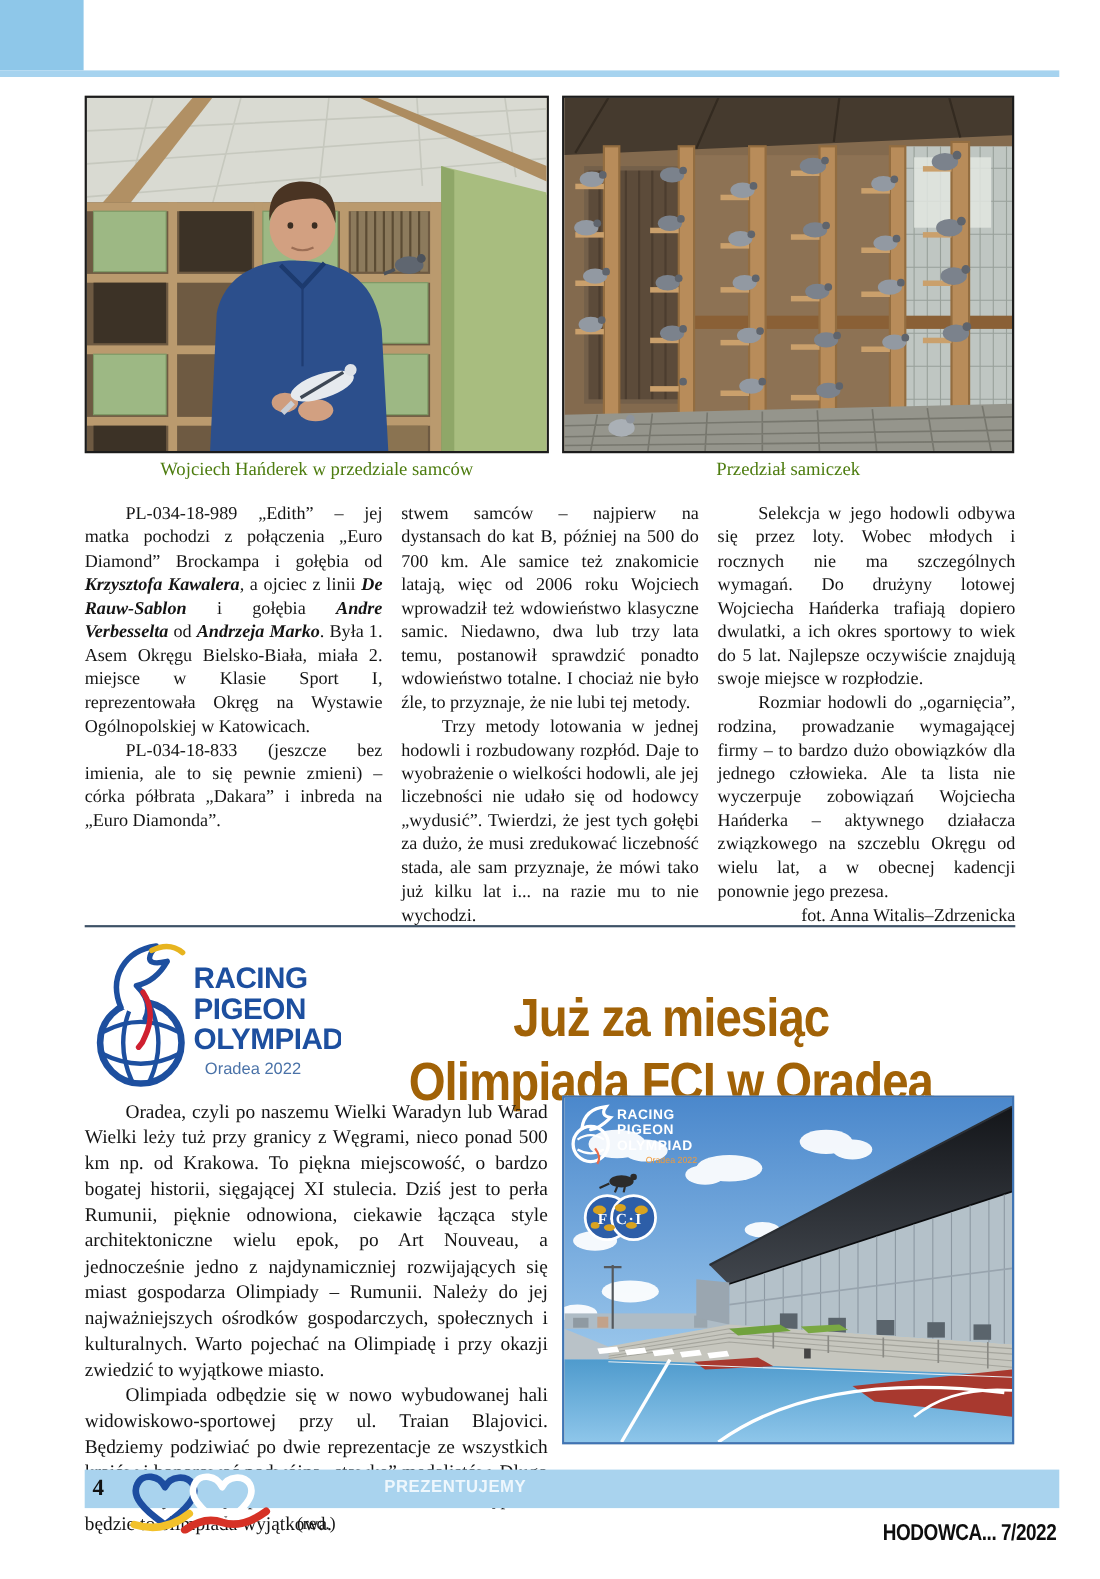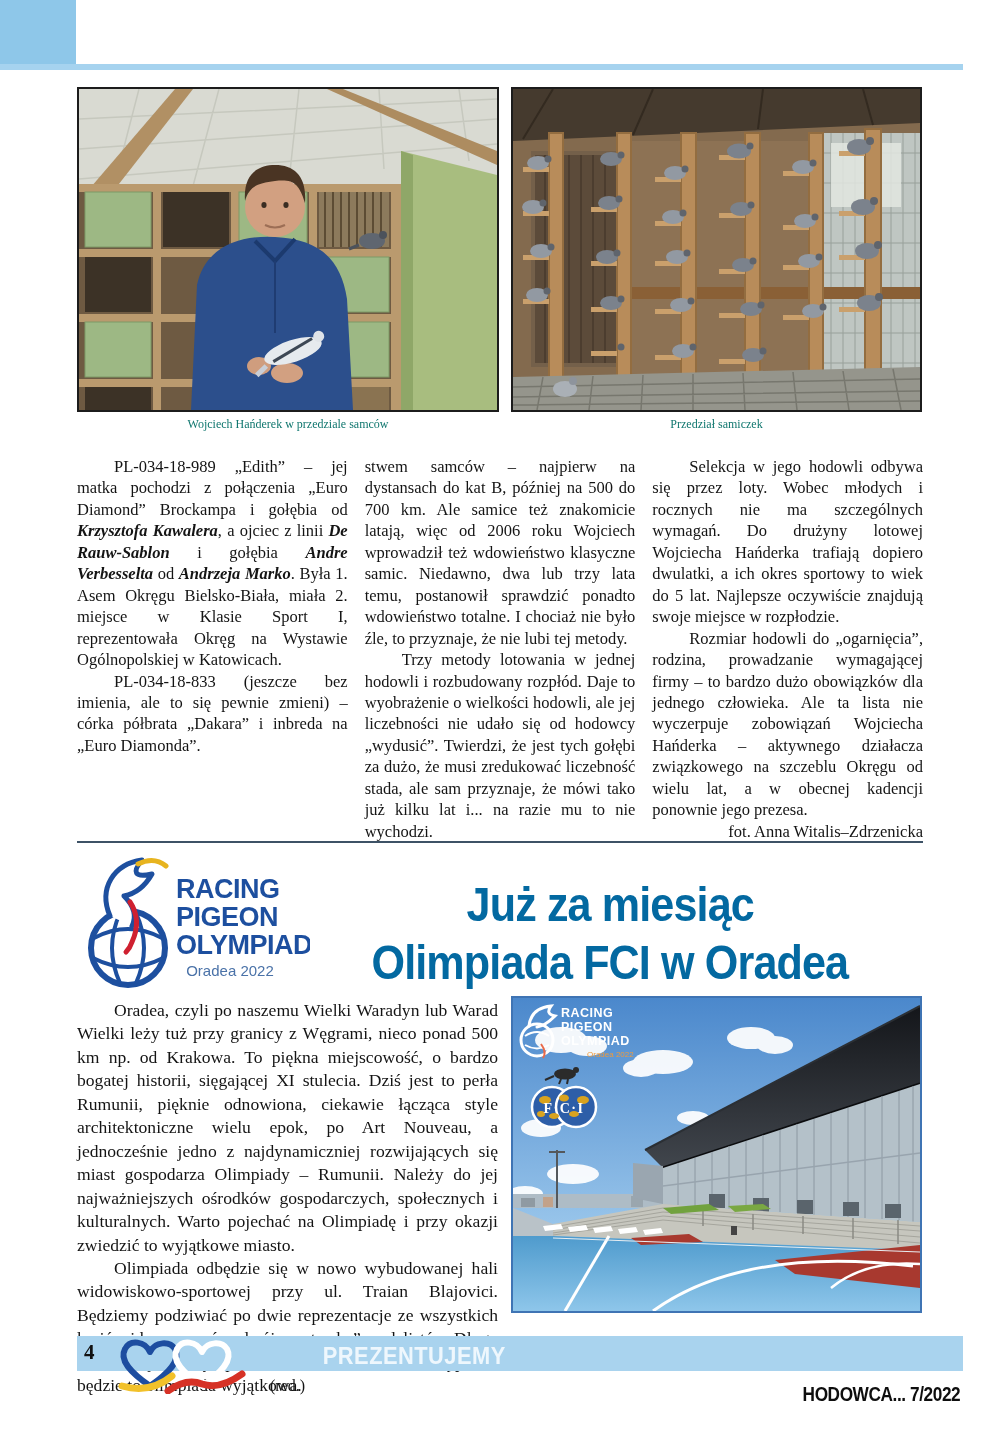--- a/index.html
+++ b/index.html
@@ -8,47 +8,47 @@
   .corner{position:absolute;left:0;top:0;width:76px;height:64px;background:#8ec7e9;}
   .topbar{position:absolute;left:0;top:64px;width:963px;height:6px;background:#a6d3ef;}
 
   figure.photo{position:absolute;margin:0;background:#cfcfc8;}
   .photoL{left:77px;top:87px;width:418px;height:321px;border:2px solid #1c1c1c;}
   .photoR{left:511px;top:87px;width:407px;height:321px;border:2px solid #1c1c1c;}
   .photoB{left:511px;top:996px;width:407px;height:313px;border:2px solid #3f74b4;}
   .scene{position:absolute;left:0;top:0;width:100%;height:100%;display:block;}
   .ovl{position:absolute;}
 
-  .cap{position:absolute;top:417px;font-size:12px;color:#0f766e;text-align:center;}
+  .cap{position:absolute;top:417px;font-size:17px;color:#4d7c0f;text-align:center;}
   .capL{left:77px;width:422px;}
   .capR{left:511px;width:411px;}
 
   .cols{position:absolute;left:77px;top:456px;width:846px;display:flex;gap:17px;
         font-size:16.5px;line-height:21.45px;}
   .col{flex:1;min-width:0;}
   .col p,.promo-text p{margin:0;text-align:justify;}
   p.ind{text-indent:37px;}
   .credit{text-align:right !important;}
 
   .divider{position:absolute;left:77px;top:841px;width:846px;height:2px;background:#3d5266;}
 
   .rpo-logo{position:absolute;left:80px;top:854px;}
-  .heading{position:absolute;left:295px;top:875px;width:630px;text-align:center;white-space:nowrap;
-           font-family:"Liberation Sans",sans-serif;font-weight:bold;color:#0369a1;
+  .heading{position:absolute;left:295px;top:897px;width:630px;text-align:center;white-space:nowrap;
+           font-family:"Liberation Sans",sans-serif;font-weight:bold;color:#a16207;
            font-size:49px;line-height:58px;}
   .cond{display:inline-block;transform:scaleX(.88);transform-origin:50% 50%;letter-spacing:-1px;}
 
   .promo-text{position:absolute;left:77px;top:999px;width:421px;font-size:17.6px;line-height:23.45px;}
   .red-credit{text-align:center;margin-top:-23.45px;font-size:16px;}
 
   .fbar{position:absolute;left:77px;top:1336px;width:886px;height:35px;background:#a9d3ee;}
   .fpage{position:absolute;left:84px;top:1340px;font-weight:bold;font-size:21px;color:#111;}
   .hearts{position:absolute;left:106px;top:1336px;}
   .fprez{position:absolute;left:0;top:1343px;width:828px;text-align:center;
-         font-family:"Liberation Sans",sans-serif;font-weight:bold;font-size:23px;
+         font-family:"Liberation Sans",sans-serif;font-weight:bold;font-size:16px;
          color:#eef7fd;letter-spacing:.5px;}
   .fissue{position:absolute;right:40px;top:1342px;font-family:"Liberation Sans",sans-serif;
           font-weight:bold;font-size:21px;color:#0e0e0e;margin-top:40px;}
   .cond2{display:inline-block;transform:scaleX(.95);}
   .cond3{display:inline-block;transform:scaleX(.82);transform-origin:100% 50%;letter-spacing:-.5px;}
   b{font-weight:bold;font-style:italic;}
 </style>
 </head>
 <body>
 

